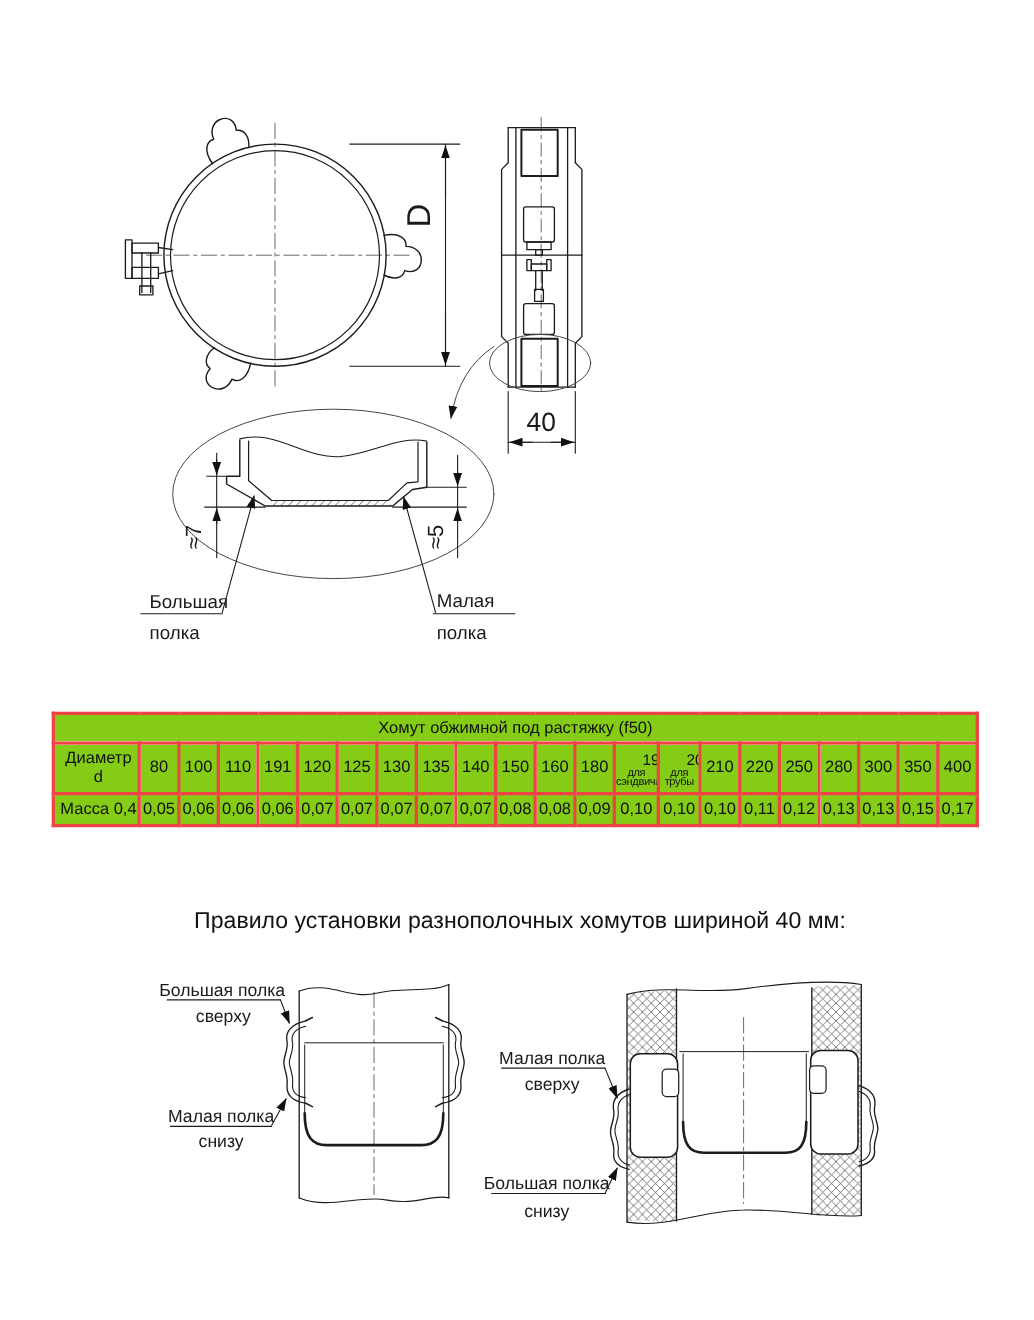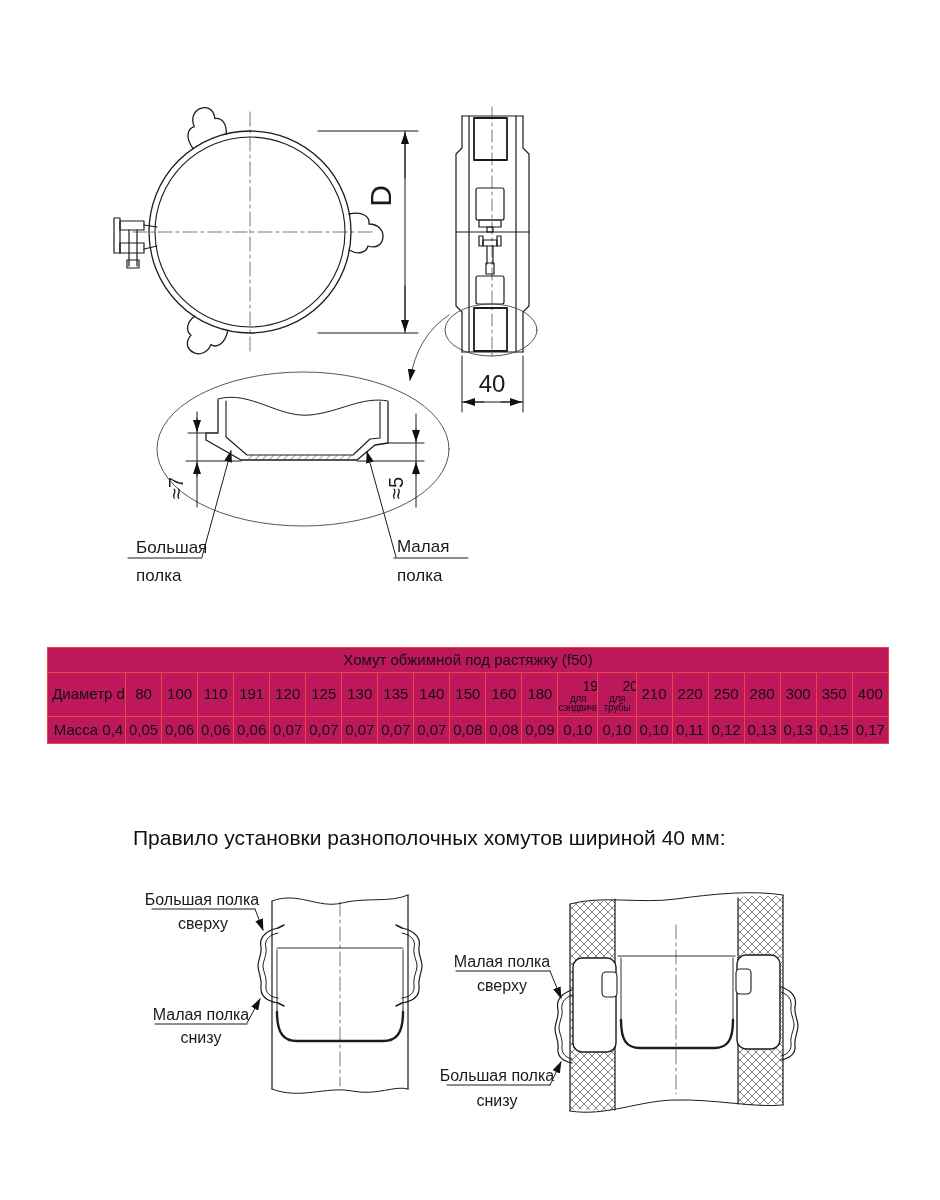--- a/index.html
+++ b/index.html
@@ -2,30 +2,30 @@
 <html><head>
 <meta charset="utf-8">
 <style>
   html,body{margin:0;padding:0;background:#fff;}
   #page{position:relative;width:940px;height:1200px;background:#ffffff;overflow:hidden;
         font-family:"Liberation Sans", sans-serif;color:#1a1a1a;}
   svg text{font-family:"Liberation Sans", sans-serif;fill:#1a1a1a;}
   
   table.spec{position:absolute;left:47px;top:647px;width:842px;border-collapse:collapse;
              table-layout:fixed;font-size:15px;color:#111;}
-  table.spec td{border:1px solid #ef4444;text-align:center;padding:0;line-height:1.1;
-                overflow:hidden;background:#be185d;}
+  table.spec td{border:3px solid #ef4444;text-align:center;padding:0;line-height:1.1;
+                overflow:hidden;background:#84cc16;}
   table.spec .title-row td{height:24px;font-size:15px;}
   table.spec .d-row td{height:43px;}
   table.spec .m-row td{height:26px;}
   table.spec td.rowlabel{text-align:center;padding-left:4px;margin-top:31px;}
   table.spec .sub{font-size:10px;line-height:9px;letter-spacing:-0.3px;}
   table.spec .num{font-size:14px;line-height:16px;padding-top:1px;margin-left:24px;}
   
-  .h-main{position:absolute;left:133px;top:826px;width:620px;text-align:left;
+  .h-main{position:absolute;left:149px;top:826px;width:620px;text-align:right;
           font-size:21px;color:#111;}
   .h-sub-left{position:absolute;left:167px;top:856px;width:258px;text-align:center;
           font-size:21px;color:#111;}
   .h-sub-right{position:absolute;left:543px;top:856px;width:260px;text-align:center;
           font-size:21px;color:#111;}
 </style>
 </head>
 <body>
 
 <div id="page">

